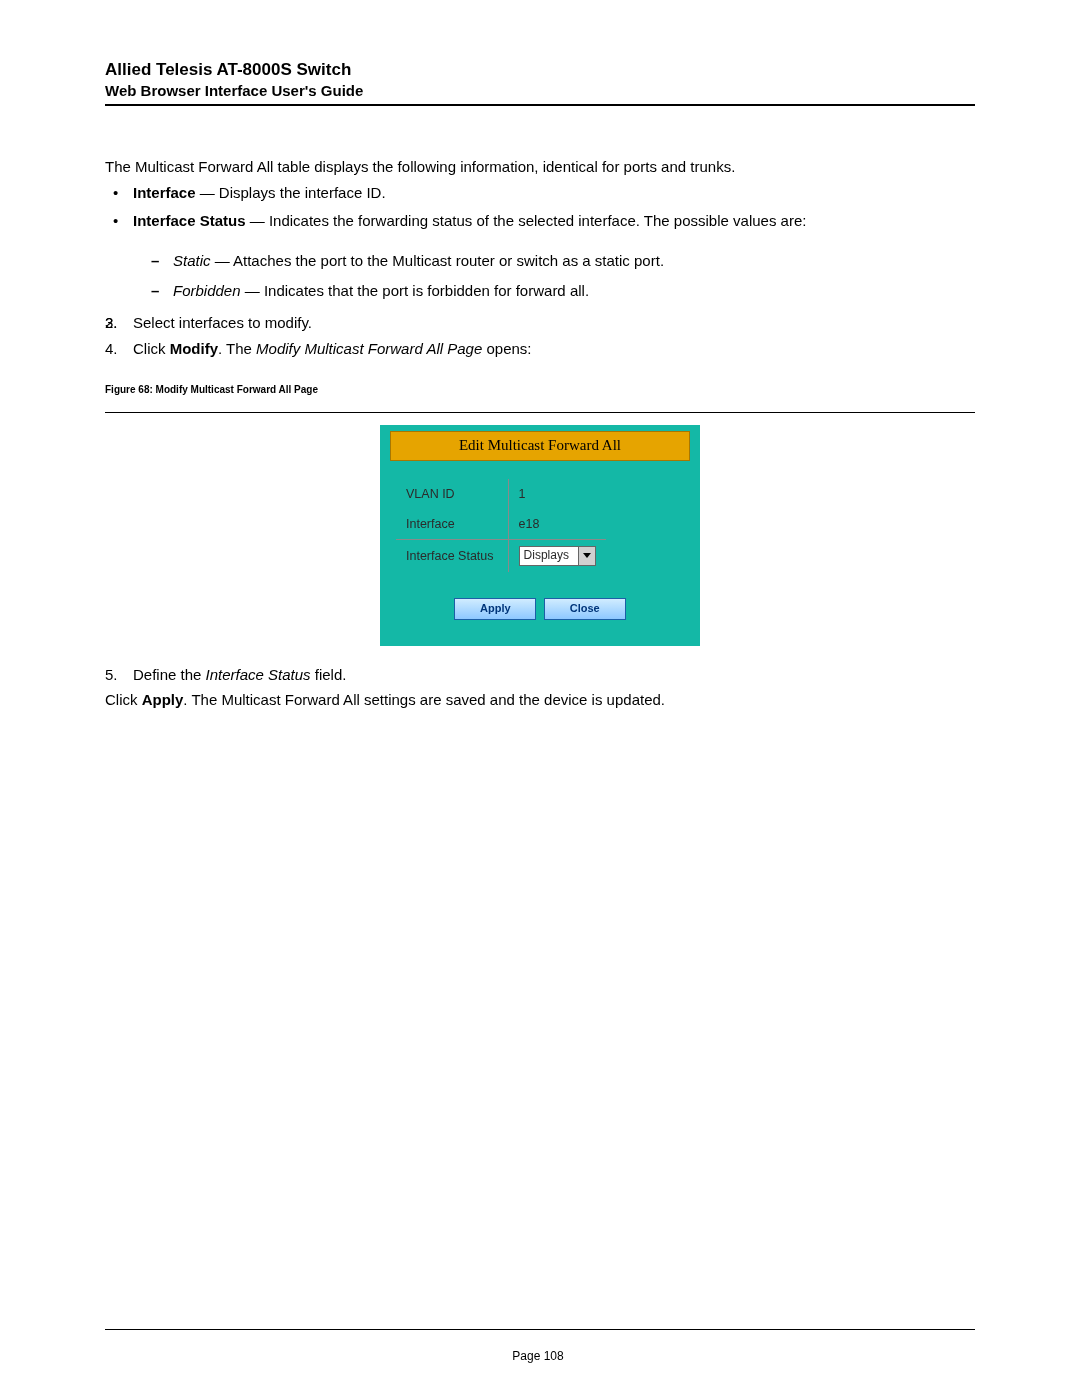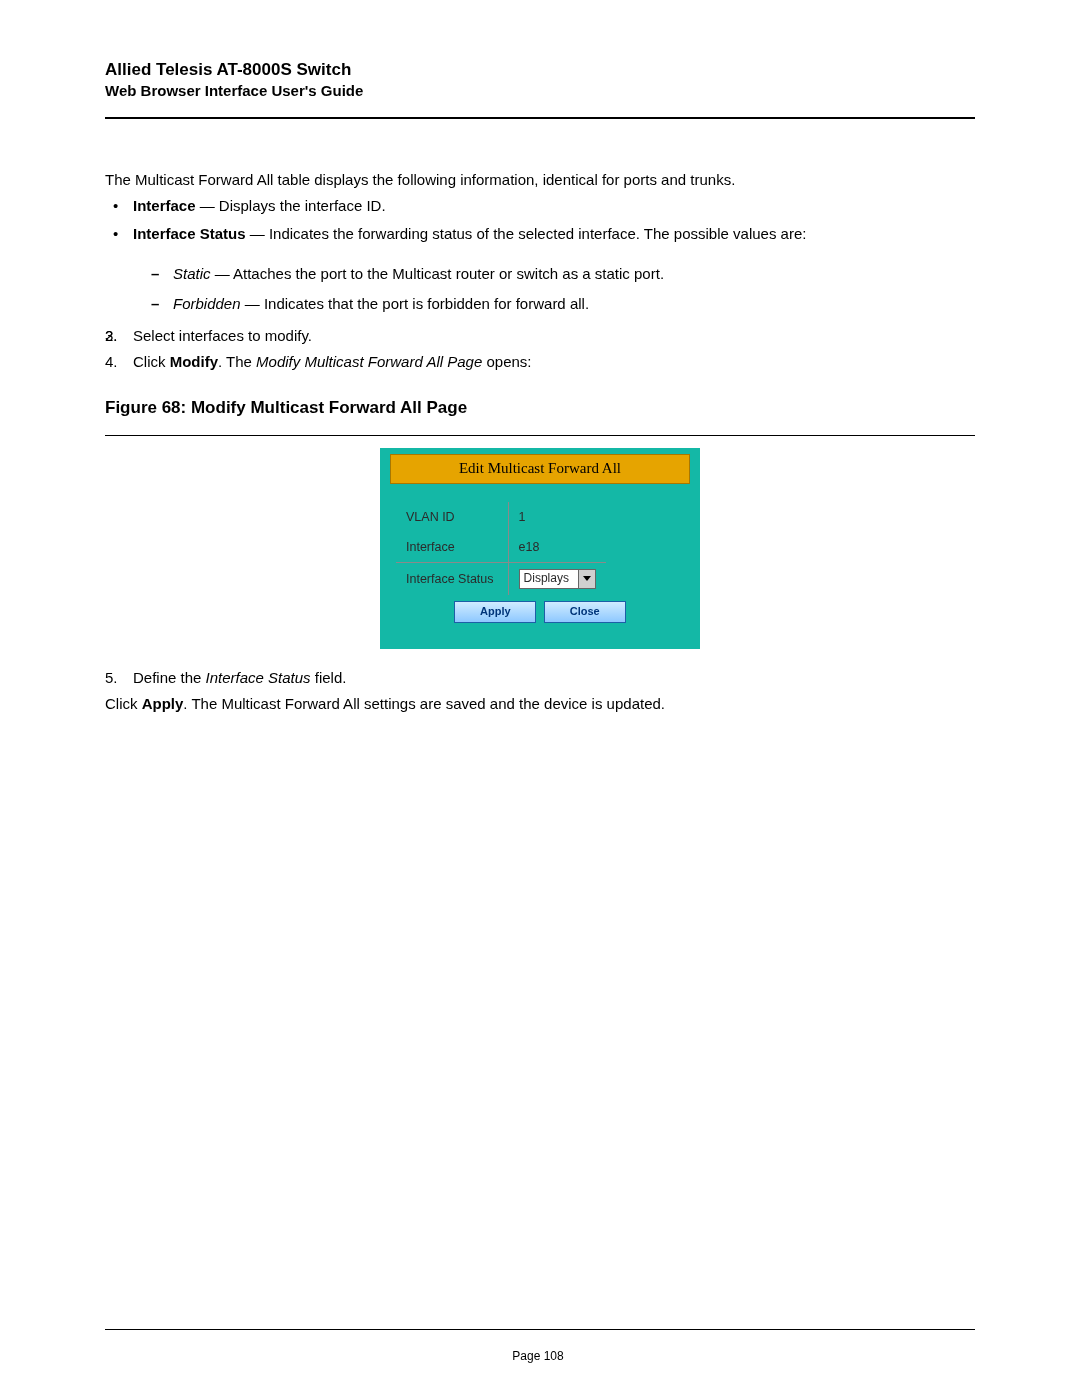--- a/index.html
+++ b/index.html
@@ -19,21 +19,21 @@
     border-radius: 20px;
   }
   .header-title {
     font-weight: bold;
     font-size: 17px;
     margin-bottom: 2px;
   }
   .header-sub {
     font-weight: bold;
     font-size: 15px;
-    margin-bottom: 18px;
+    margin-bottom: 5px;
   }
   .hr-thick {
     border: none;
     border-top: 2px solid #000;
     margin: 0 0 50px 0;
   }
   .hr-thin {
     border: none;
     border-top: 1px solid #000;
     margin: 4px 0 12px 0;
@@ -88,21 +88,21 @@
     padding-left: 28px;
     margin-bottom: 4px;
   }
   ol.steps > li .num {
     position: absolute;
     left: 0;
     top: 0;
   }
   .figure-caption {
     font-weight: bold;
-    font-size: 17px;
+    font-size: 10px;
     margin-top: 24px;
     margin-bottom: 14px;
   }
   .figure-wrap {
     display: flex;
     justify-content: center;
     margin: 10px 0 18px 0;
   }
   .dialog {
     width: 320px;
@@ -159,21 +159,21 @@
     background: #d0d0d0;
     border-left: 1px solid #666;
     display: flex;
     align-items: center;
     justify-content: center;
   }
   .fake-select .sel-arrow svg {
     width: 8px; height: 5px;
   }
   .btnrow {
-    margin-top: 6px;
+    margin-top: 26px;
     text-align: center;
   }
   .dlg-btn {
     display: inline-block;
     min-width: 60px;
     padding: 2px 10px;
     font-size: 11px;
     font-weight: bold;
     color: #00357a;
     background: linear-gradient(#d0ecff, #8ec8ff);

